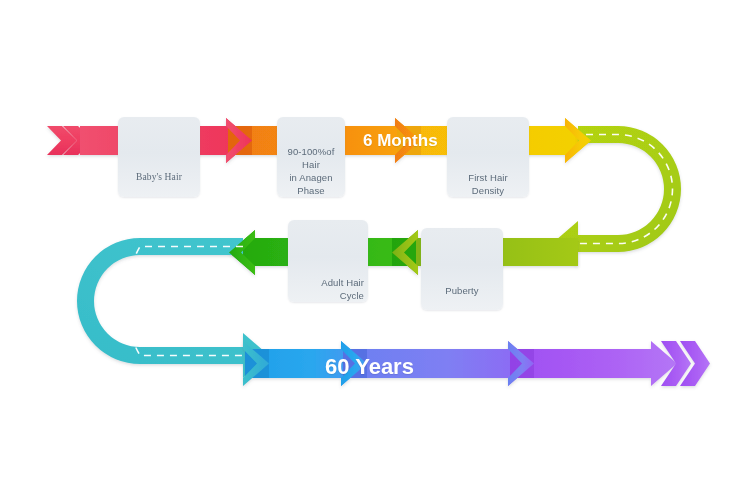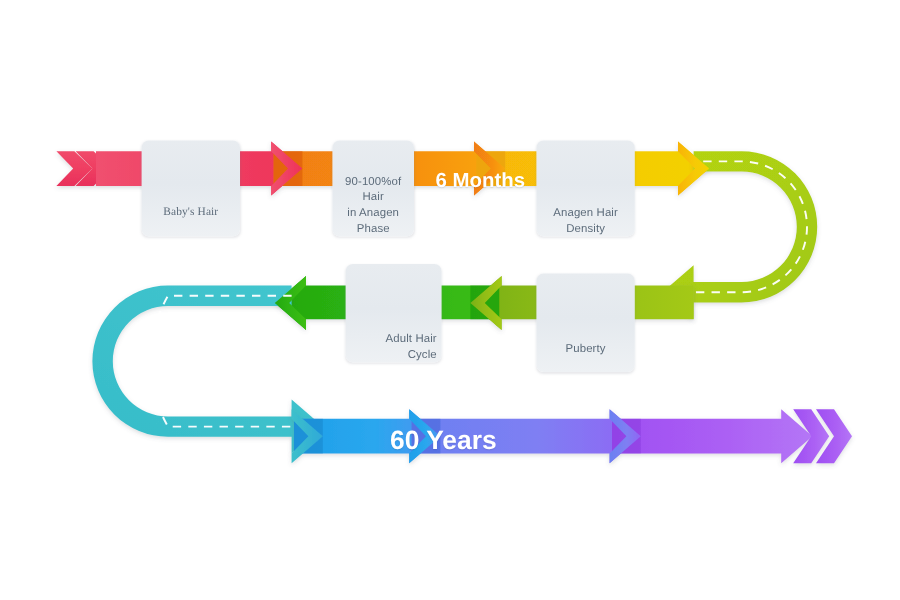--- a/index.html
+++ b/index.html
@@ -52,21 +52,20 @@
     color: #ffffff;
     font-weight: bold;
     white-space: nowrap;
     z-index: 6;
     text-shadow: 0 1px 1px rgba(0,0,0,0.10);
   }
   #caption-6-months {
     font-size: 17px;
     left: 363px;
     top: 131px;
-    margin-top: 10px;
   }
   #caption-60-years {
     font-size: 22px;
     left: 325px;
     top: 354px;
   }
 </style>
 </head>
 <body>
 
@@ -204,31 +203,31 @@
   </div>
 
   <div class="label-card" style="left:277px; top:117px; width:68px; height:80px;">
     <span class="card-text">
       <span>90-100%of Hair</span><br><span>in Anagen Phase</span><br>
     </span>
   </div>
 
   <div class="label-card" style="left:447px; top:117px; width:82px; height:80px;">
     <span class="card-text">
-      <span>Anagen Hair</span><br><span>Density</span><br>
+      <span>First Hair</span><br><span>Density</span><br>
     </span>
   </div>
 
   <div class="label-card" style="left:288px; top:220px; width:80px; height:82px;text-align:right;">
     <span class="card-text">
       <span>Adult Hair</span><br><span>Cycle</span><br>
     </span>
   </div>
 
-  <div class="label-card" style="left:447px; top:228px; width:82px; height:82px;">
+  <div class="label-card" style="left:421px; top:228px; width:82px; height:82px;">
     <span class="card-text">
       <span>Puberty</span><br><br>
     </span>
   </div>
 
 
 
 
   <div class="stage-caption" id="caption-6-months">6 Months</div>
   <div class="stage-caption" id="caption-60-years">60 Years</div>

